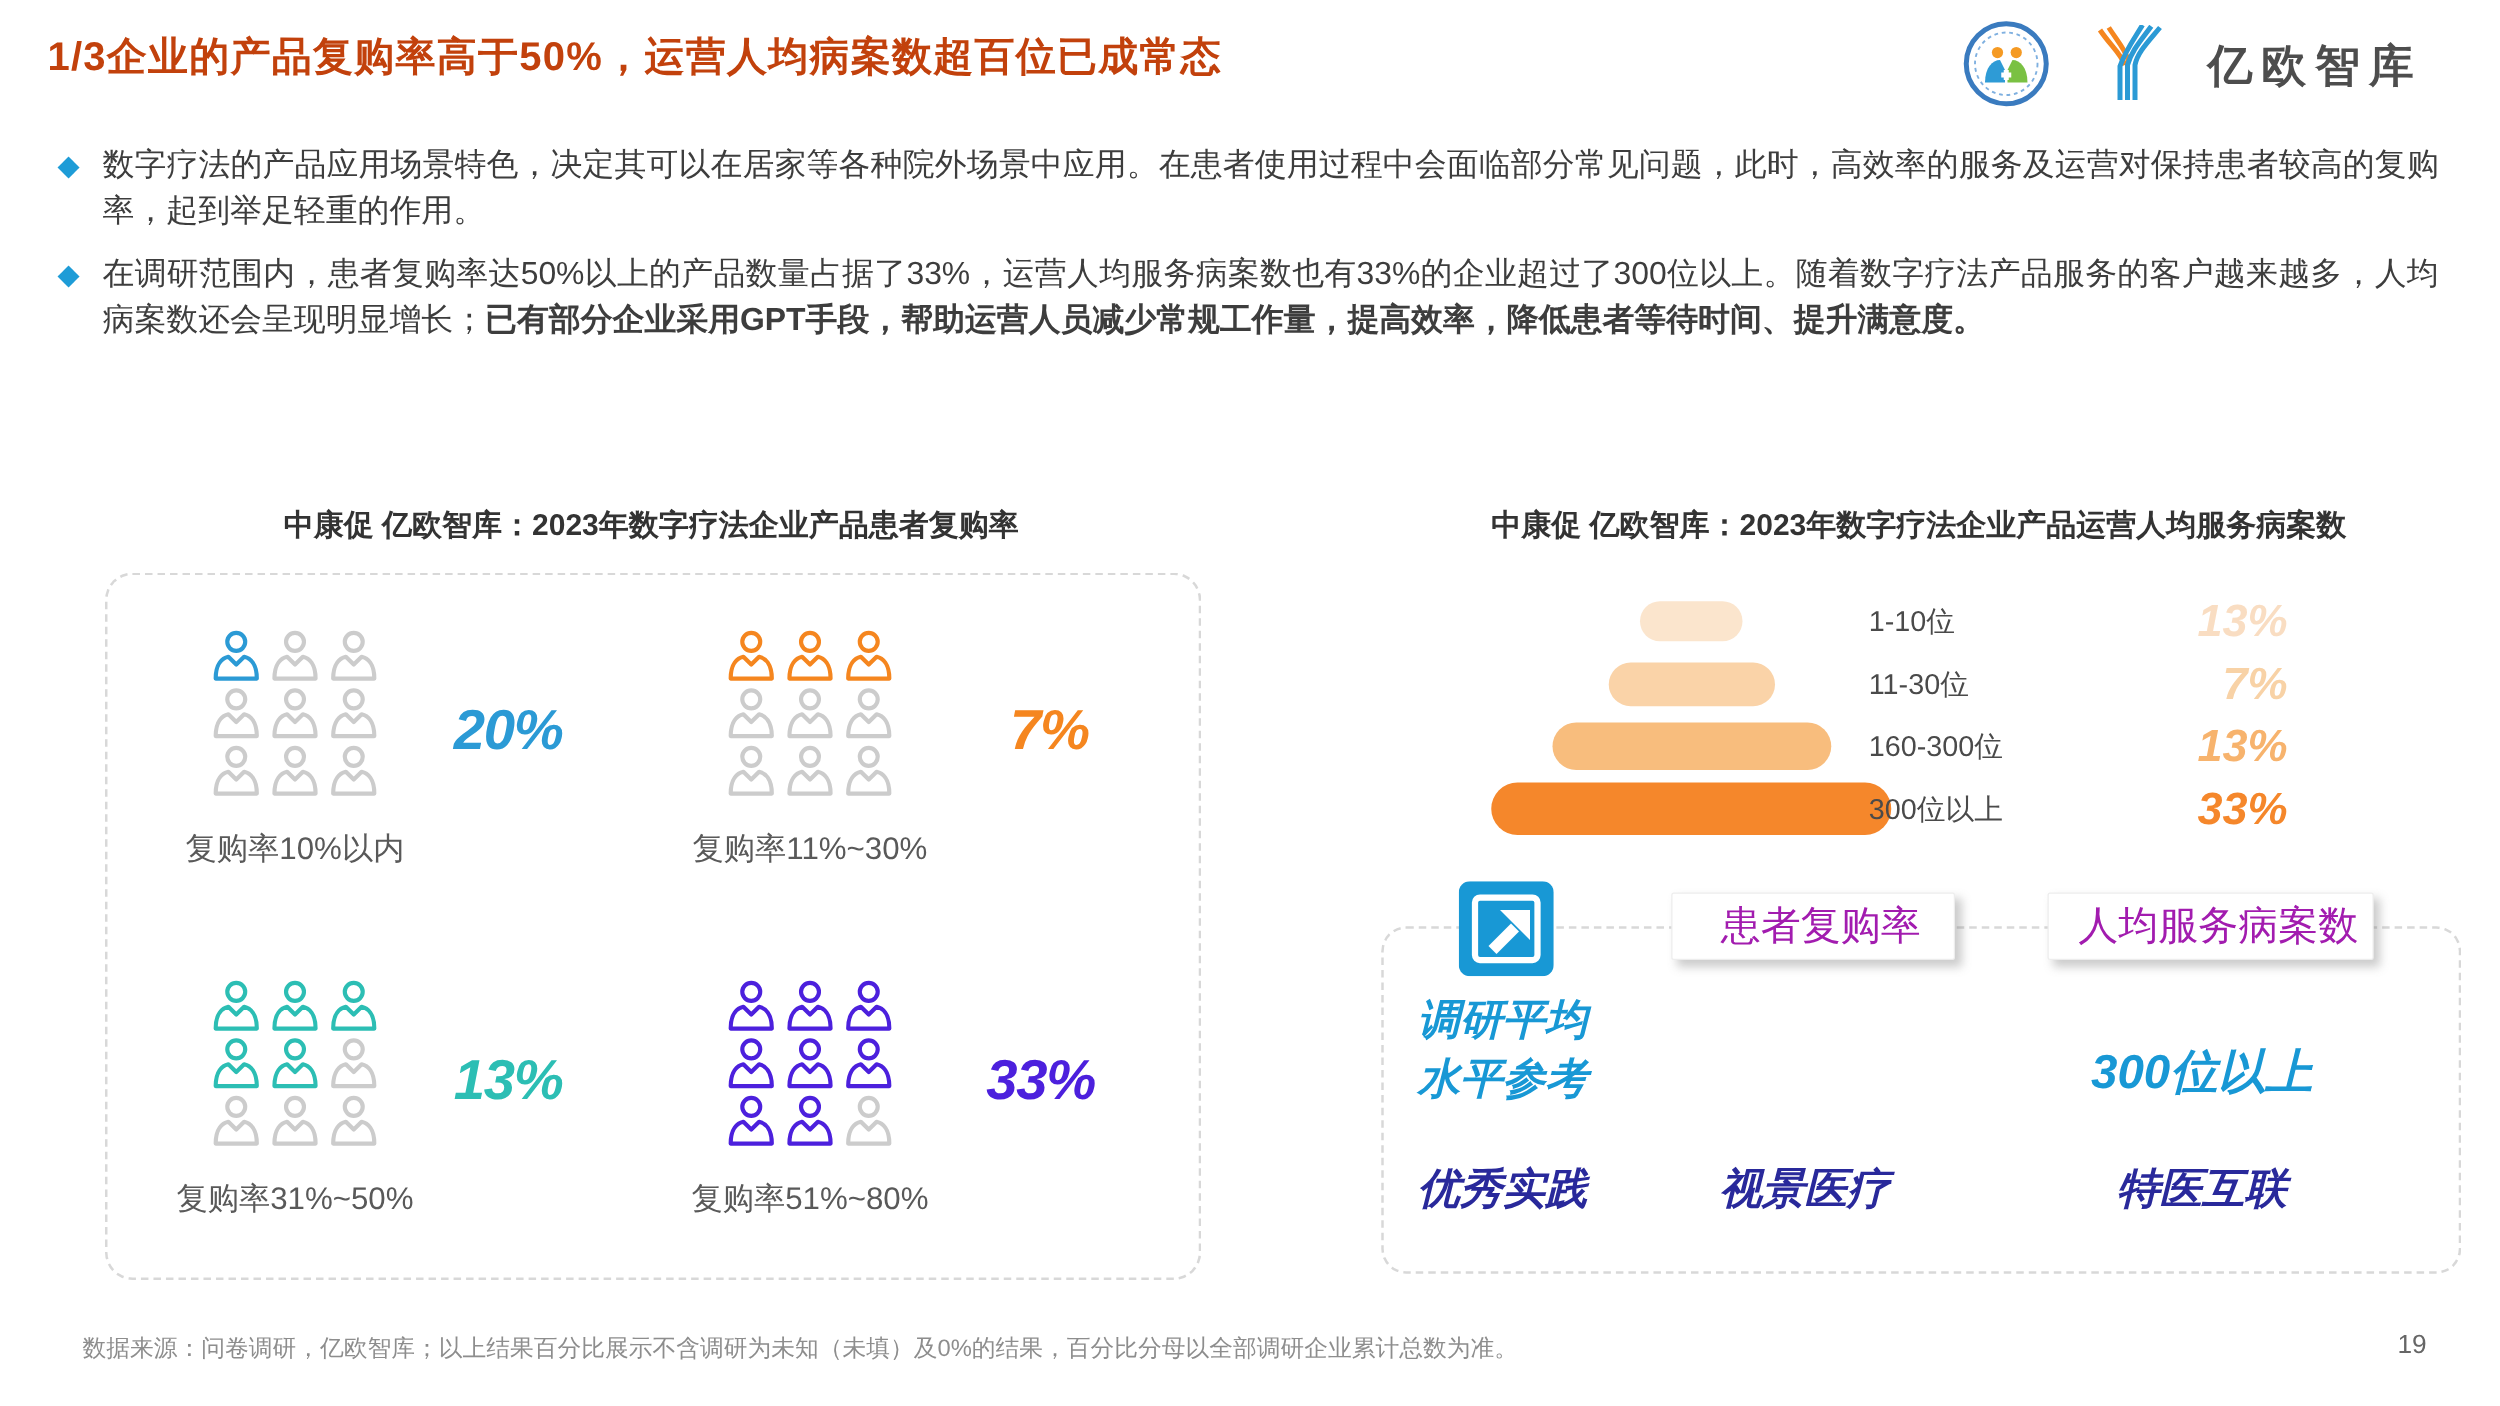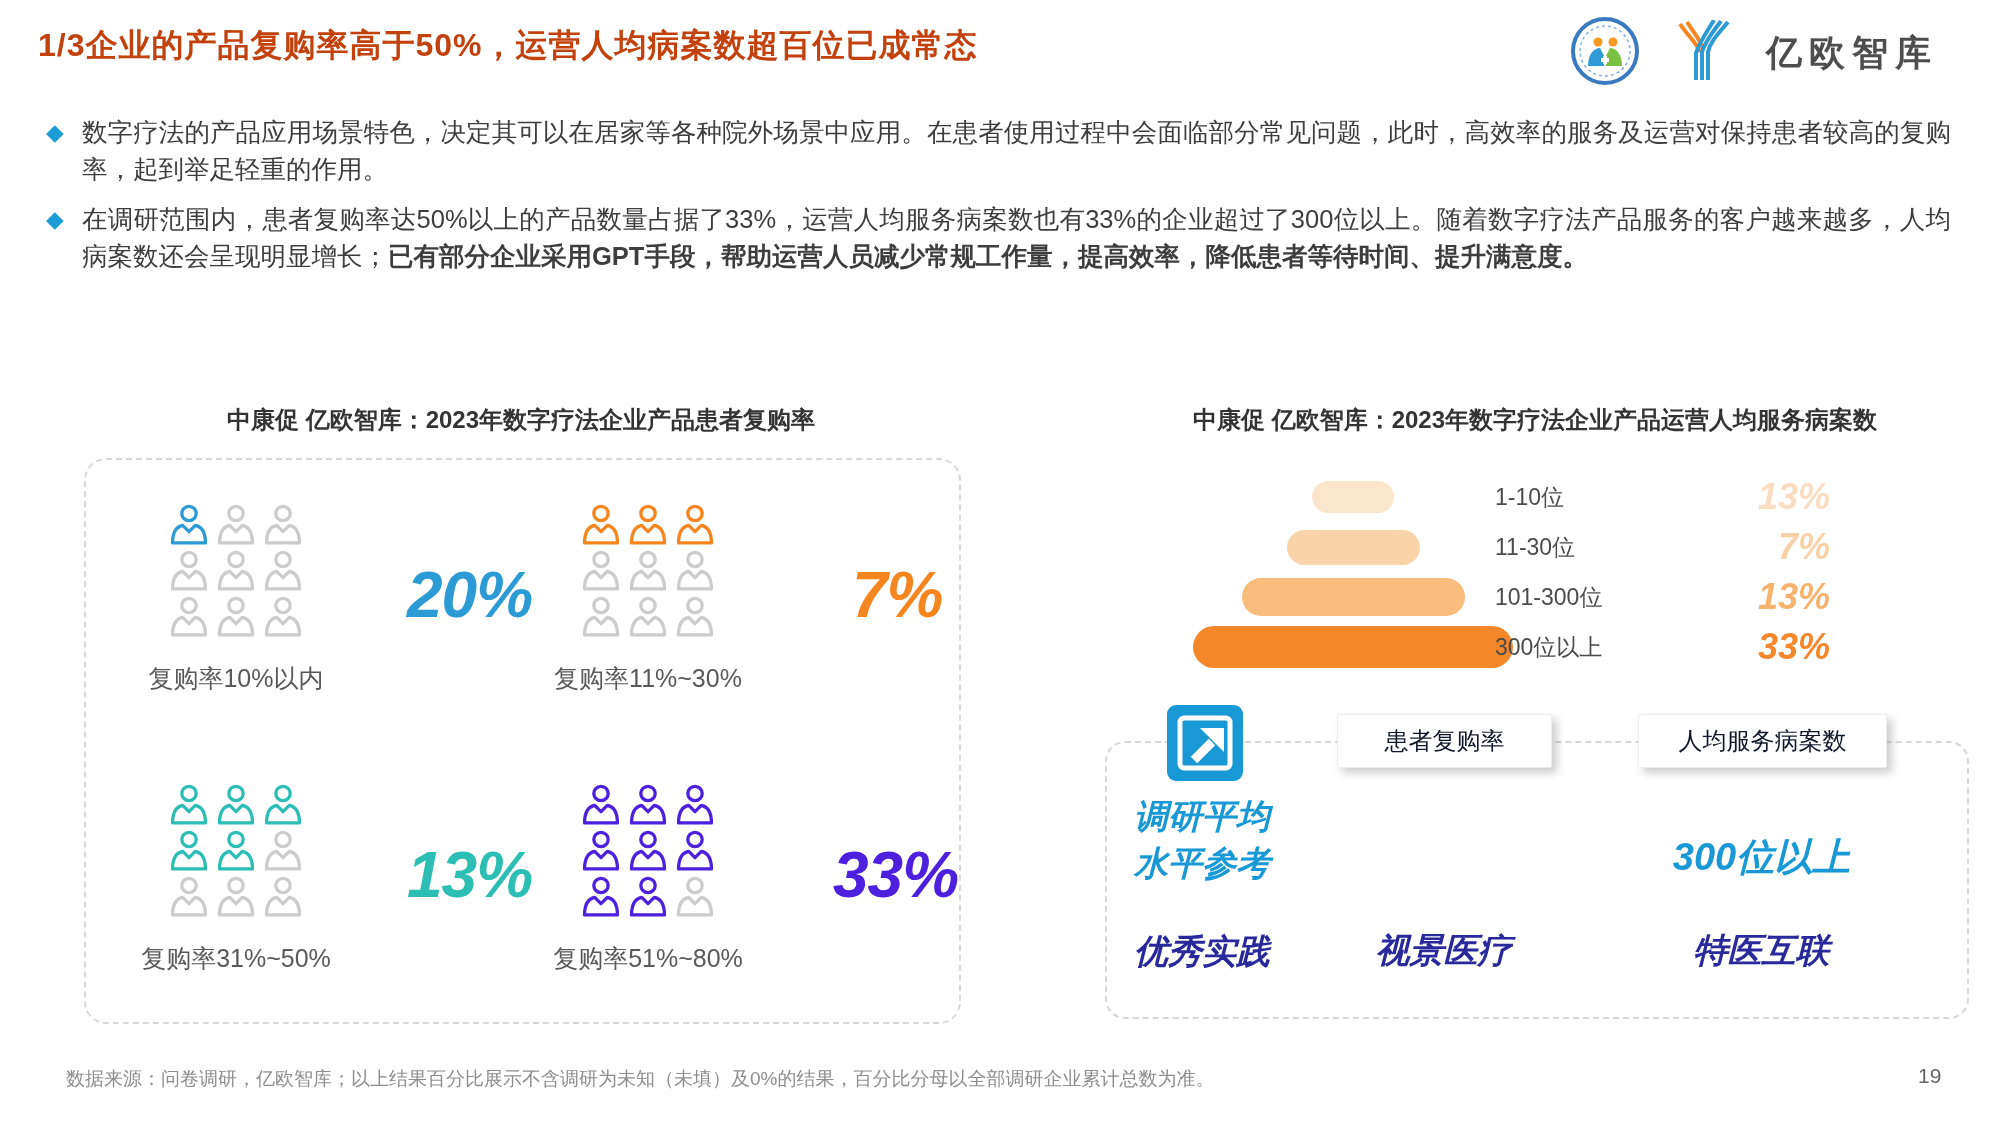--- a/index.html
+++ b/index.html
@@ -22,37 +22,37 @@
   .chart-title.left{left:85px;width:872px;}
   .chart-title.right{left:1105px;width:860px;}
 
   
   .panel-left{position:absolute;left:84px;top:458px;width:873px;height:562px;border:2px dashed #d8d8d8;border-radius:22px;}
   .pg{position:absolute;width:420px;height:210px;}
   #pg1{left:168px;top:502px;}  #pg2{left:580px;top:502px;}
   #pg3{left:168px;top:782px;}  #pg4{left:580px;top:782px;}
   .pg-icons{display:grid;grid-template-columns:repeat(3,42px);grid-auto-rows:46px;column-gap:5px;width:136px;}
   .person{display:block;width:42px;height:45px;}
-  .pg-value{position:absolute;left:195px;top:56px;font-size:64px;font-weight:bold;font-style:italic;letter-spacing:-1px;margin-left:44px;}
+  .pg-value{position:absolute;left:195px;top:56px;font-size:45px;font-weight:bold;font-style:italic;letter-spacing:-1px;}
   #pg2 .pg-value{left:228px;} #pg4 .pg-value{left:209px;}
   .pg-label{position:absolute;left:-72px;top:160px;width:280px;text-align:center;font-size:25px;color:#595959;}
 
   
   .pyramid{position:absolute;left:1105px;top:474px;width:860px;height:215px;}
   .pyr-row{position:absolute;left:0;width:100%;height:46px;}
   .pyr-bar{position:absolute;border-radius:22px;}
   .pyr-label{position:absolute;left:390px;width:150px;text-align:left;line-height:46px;font-size:23px;color:#4a4a4a;}
   .pyr-value{position:absolute;left:580px;width:145px;text-align:right;line-height:46px;font-size:36px;font-weight:bold;font-style:italic;}
 
   
   .panel-bench{position:absolute;left:1105px;top:741px;width:860px;height:274px;border:2px dashed #d8d8d8;border-radius:20px;}
   .bench-icon{position:absolute;left:1167px;top:705px;width:76px;height:76px;}
   .bench-box{position:absolute;top:714px;height:52px;background:#fff;border:1px solid #ededed;border-radius:2px;
              box-shadow:5px 5px 8px rgba(110,110,110,0.35);display:flex;align-items:center;justify-content:center;
-             font-size:24px;color:#0f172a;}
+             font-size:32px;color:#a21caf;padding-left:12px;}
   #bench-box1{left:1337px;width:213px;} #bench-box2{left:1638px;width:247px;}
   .bench-rowhead{position:absolute;left:1118px;width:168px;text-align:center;font-size:34px;font-weight:bold;font-style:italic;line-height:1.38;}
   .bench-val{position:absolute;text-align:center;font-size:38px;font-weight:bold;font-style:italic;}
   .blue-txt{color:#1898d5;} .navy-txt{color:#29299b;}
   #bench-avg-head{top:793px;} #bench-best-head{top:928px;font-size:34px;}
   #bench-avg-1{left:1337px;width:213px;top:832px;} #bench-avg-2{left:1638px;width:247px;top:832px;}
   #bench-best-1{left:1337px;width:213px;top:928px;font-size:34px;} #bench-best-2{left:1638px;width:247px;top:928px;font-size:34px;}
 
   
   .footer-src{position:absolute;left:38px;top:1066px;font-size:19px;color:#8d8d8d;margin-left:28px;}
@@ -280,21 +280,21 @@
         <span class="pyr-label">1-10位</span>
         <span class="pyr-value" style="color:#f9ddc2">13%</span>
       </div>
       <div class="pyr-row" style="top: 50px;">
         <div class="pyr-bar" style="width:133px;height:35px;left:181.5px;top:5.5px;background:#fad3a8"></div>
         <span class="pyr-label">11-30位</span>
         <span class="pyr-value" style="color:#f8d2a6">7%</span>
       </div>
       <div class="pyr-row" style="top: 100px;">
         <div class="pyr-bar" style="width:223px;height:38px;left:136.5px;top:4px;background:#f8bd7d"></div>
-        <span class="pyr-label">101-300位</span>
+        <span class="pyr-label">160-300位</span>
         <span class="pyr-value" style="color:#f7b36d">13%</span>
       </div>
       <div class="pyr-row" style="top: 150px;">
         <div class="pyr-bar" style="width:320px;height:42px;left:88px;top:2px;background:#f5872b"></div>
         <span class="pyr-label">300位以上</span>
         <span class="pyr-value" style="color:#f5872b">33%</span>
       </div>
     </div>
 
   <div class="panel-bench"></div>

